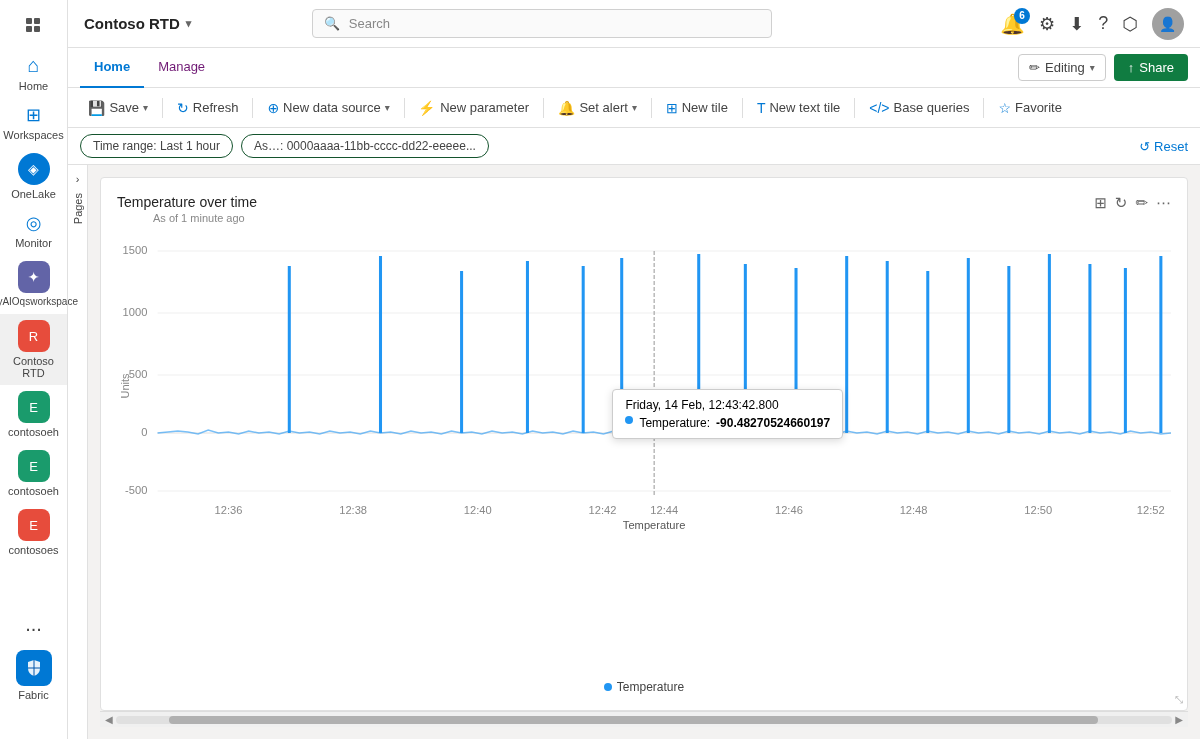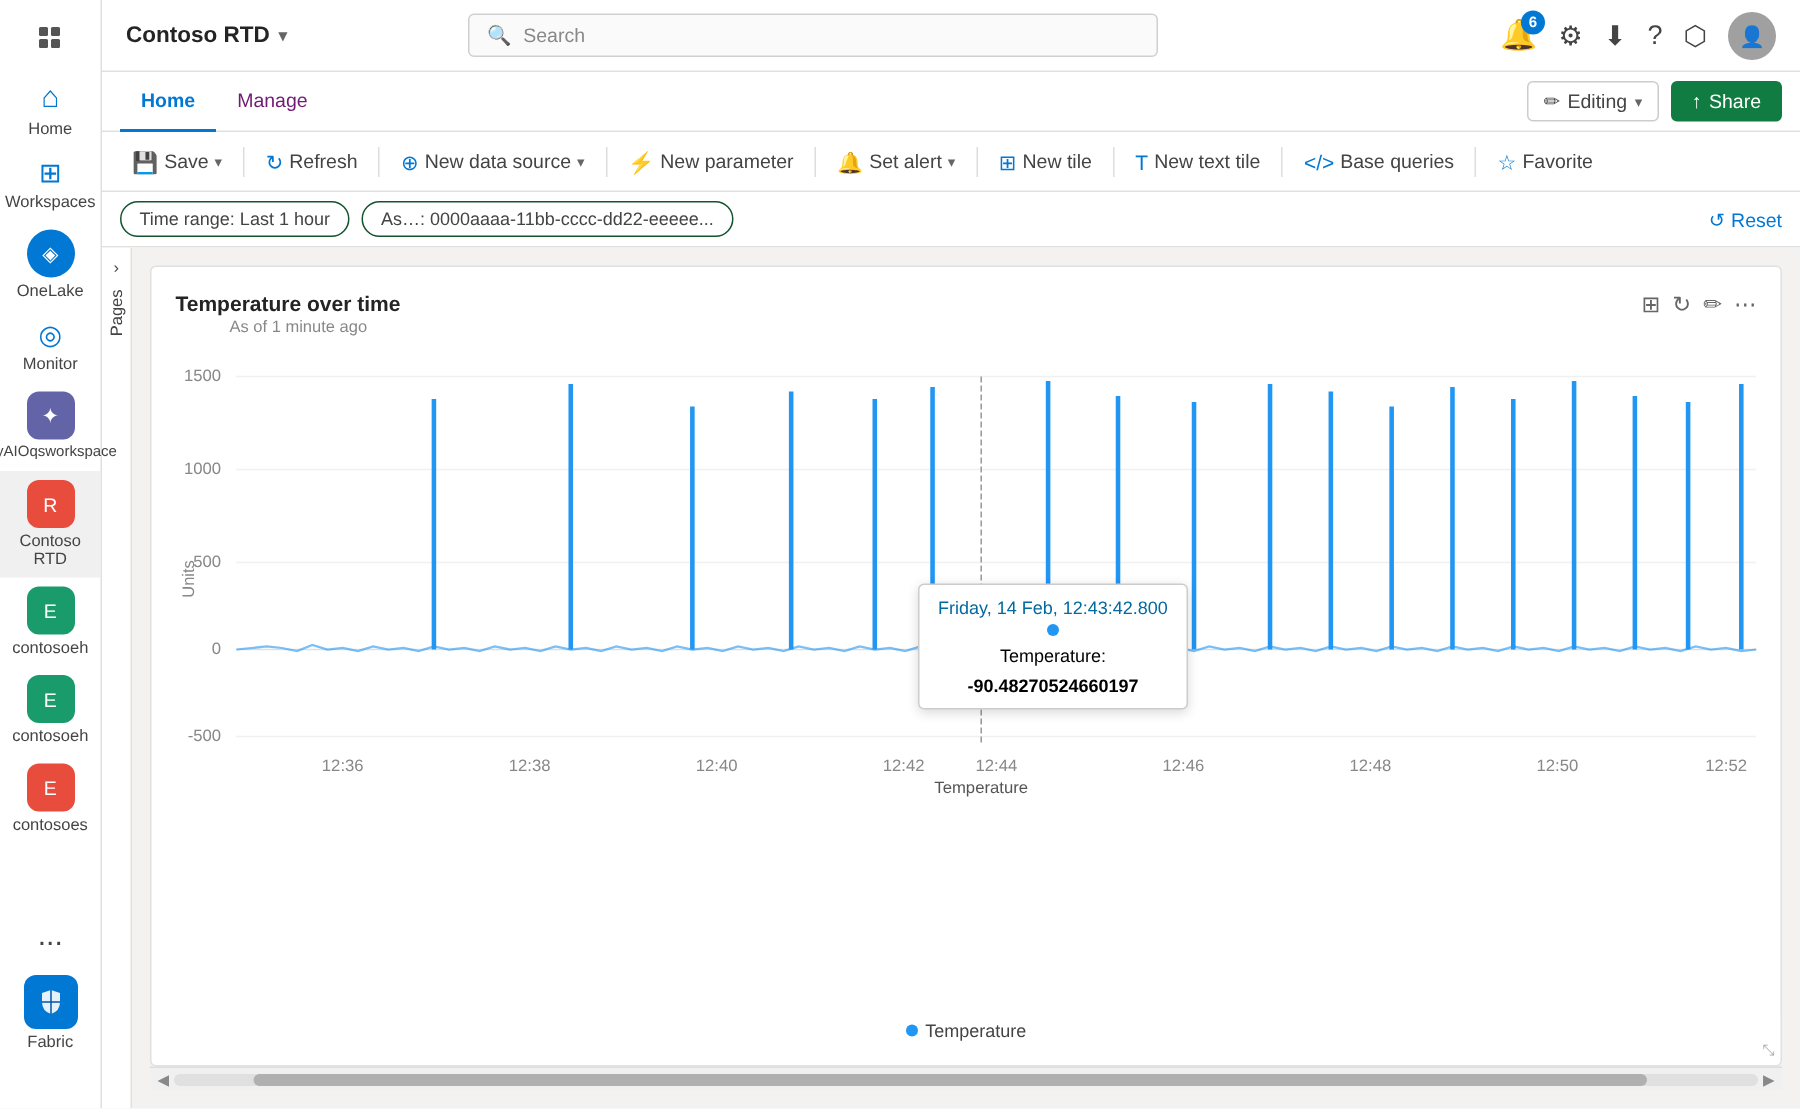--- a/index.html
+++ b/index.html
@@ -230,21 +230,21 @@
       flex: 1;
       display: flex; flex-direction: column;
       padding: 16px;
       position: relative;
       min-height: 340px;
     }
     .chart-header {
       display: flex; align-items: flex-start; justify-content: space-between;
       margin-bottom: 4px;
     }
-    .chart-title { font-size: 14px; font-weight: 700; color: #242424; }
+    .chart-title { font-size: 14px; font-weight: 400; color: #242424; }
     .chart-subtitle { font-size: 11px; color: #888; margin-top: 2px; margin-left: 36px; }
     .chart-actions {
       display: flex; gap: 8px; align-items: center;
     }
     .chart-action-icon { font-size: 15px; color: #666; cursor: pointer; }
 
     
     .chart-svg-wrapper {
       flex: 1;
       position: relative;
@@ -259,22 +259,22 @@
       border: 1px solid #ccc;
       border-radius: 4px;
       padding: 8px 12px;
       font-size: 12px;
       box-shadow: 0 2px 8px rgba(0,0,0,0.15);
       pointer-events: none;
       left: 47%;
       top: 35%;
       white-space: nowrap;
     }
-    .tooltip-date { color: #0369a1; margin-bottom: 4px; }
-    .tooltip-val { display: flex; align-items: center; gap: 6px; flex-direction: column; }
+    .tooltip-date { color: #000000; margin-bottom: 4px; }
+    .tooltip-val { display: flex; align-items: flex-start; gap: 6px; }
     .tooltip-dot { width: 8px; height: 8px; border-radius: 50%; background: #2196f3; flex-shrink: 0; }
 
     
     .chart-legend {
       display: flex; justify-content: center; gap: 16px;
       margin-top: 8px; font-size: 12px;
     }
     .legend-item { display: flex; align-items: center; gap: 5px; color: #444; }
     .legend-dot { width: 8px; height: 8px; border-radius: 50%; background: #2196f3; }
 

